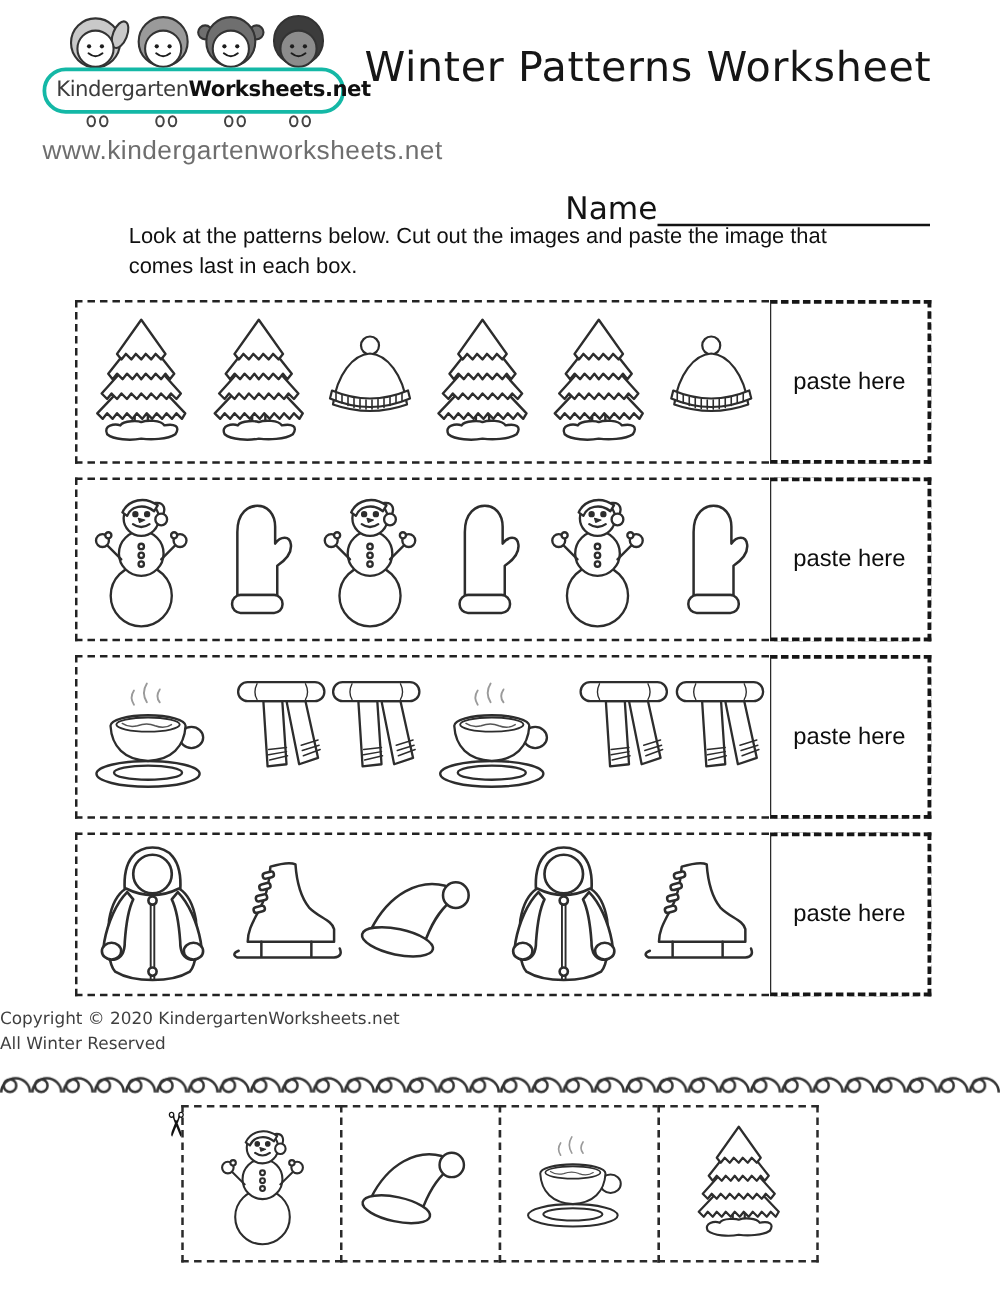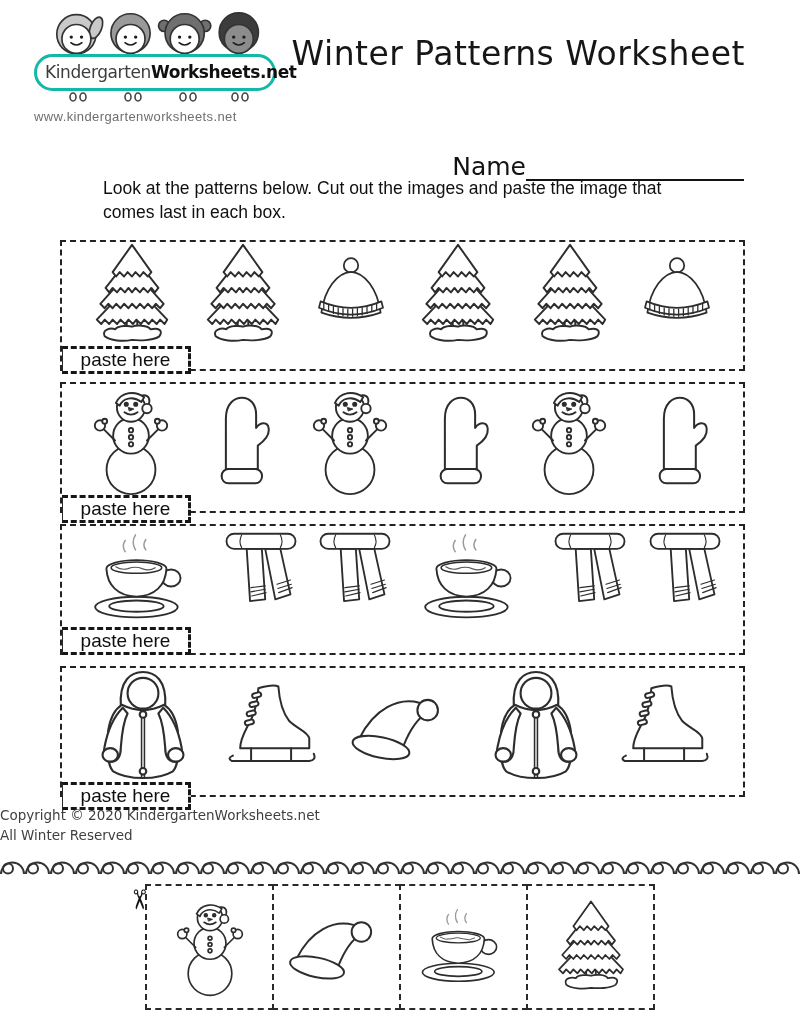--- a/index.html
+++ b/index.html
@@ -7,36 +7,36 @@
         font-family:"Liberation Sans",sans-serif;color:#111;}
 
   
   .logo-block{position:absolute;left:34px;top:10px;width:242px;}
   .logo-heads{display:block;width:232px;height:56px;margin-left:2px;}
   .logo-box{position:relative;background:#fff;border:3px solid #14b8a6;border-radius:20px;
             padding:5px 8px 6px;text-align:center;margin-top:-12px;white-space:nowrap;}
   .logo-box .lt{font-family:"DejaVu Sans",sans-serif;font-size:17px;color:#3c3c3c;letter-spacing:-0.4px;}
   .logo-box .lb{font-family:"DejaVu Sans",sans-serif;font-size:17px;font-weight:bold;color:#101010;letter-spacing:-0.4px;}
   .logo-feet{display:block;width:220px;height:12px;margin:0 auto;}
-  .website{margin-top:6px;font-size:13px;color:#6e6e6e;letter-spacing:0.4px;}
+  .website{margin-top:6px;font-size:21px;color:#6e6e6e;letter-spacing:0.4px;}
 
   
   .title{position:absolute;right:55px;top:34px;margin:0;font-family:"DejaVu Sans",sans-serif;
          font-weight:500;font-size:33px;letter-spacing:0.5px;color:#161616;}
   .name-line{position:absolute;right:56px;top:116px;font-size:25px;color:#131313;
              font-family:"DejaVu Sans",sans-serif;margin-top:36px;}
   .name-rule{display:inline-block;width:218px;border-bottom:2px solid #131313;height:27px;vertical-align:bottom;}
 
   
   .instructions{position:absolute;left:103px;top:176px;width:612px;margin:0;
                 font-size:17.5px;line-height:1.38;color:#101010;}
 
   
   .rows{position:absolute;left:60px;top:240px;width:685px;}
-  .row{display:flex;height:131px;box-sizing:border-box;border:2px dashed #222;margin-bottom:11px;flex-direction:column;}
+  .row{display:flex;height:131px;box-sizing:border-box;border:2px dashed #222;margin-bottom:11px;}
   .strip{flex:1;display:flex;align-items:center;justify-content:space-evenly;padding:0 2px;min-width:0;}
   .paste-box{width:129px;box-sizing:border-box;align-self:stretch;display:flex;align-items:center;justify-content:center;
              margin:-2px -2px -2px 0;border-left:1.5px solid #2a2a2a;border-top:3px dashed #161616;
              border-right:3px dashed #161616;border-bottom:3px dashed #161616;background:#fff;}
   .paste-label{font-size:19px;color:#0e0e0e;}
 
   .art{display:block;flex:0 0 auto;}
   .i-tree{width:88px;height:106px;}
   .i-beanie{width:80px;height:80px;}
   .i-snowman{width:94px;height:113px;}

